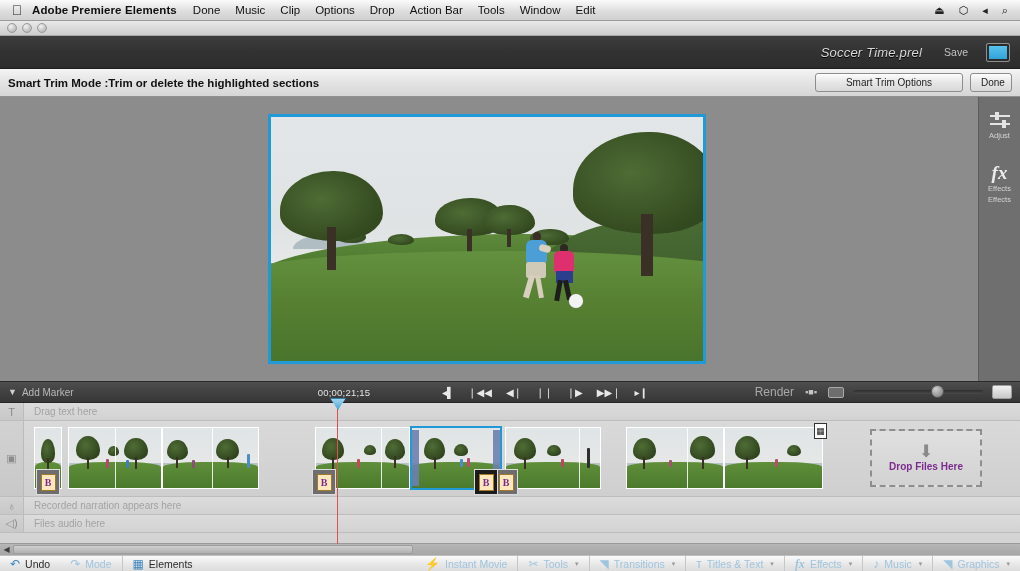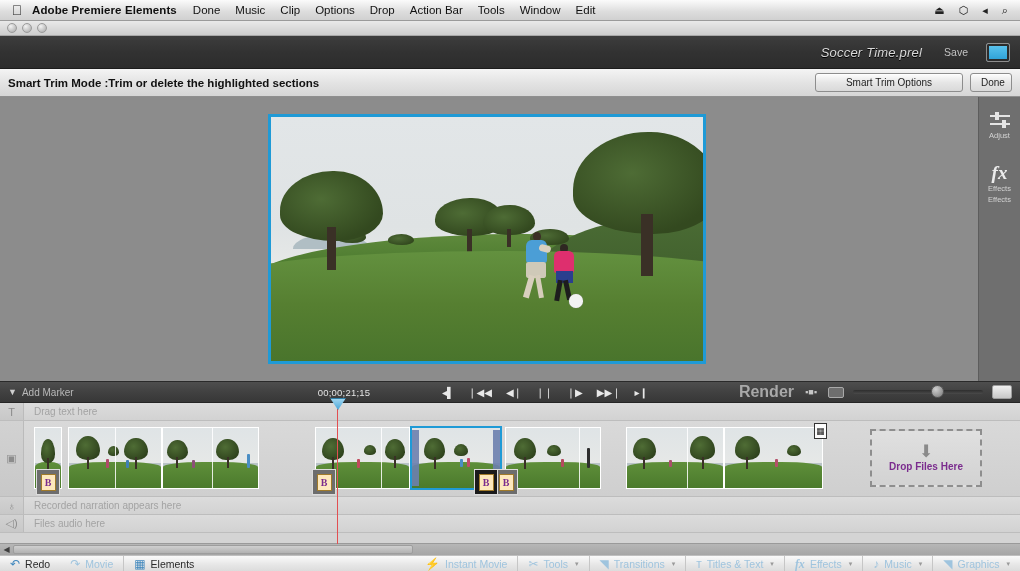--- a/index.html
+++ b/index.html
@@ -159,21 +159,21 @@
   .addmarker { display: flex; align-items: center; gap: 5px; padding-left: 8px; width: 250px; }
   .marker-glyph { color: #cfcfcf; font-size: 9px; }
   .addmarker-lbl { font-size: 10px; color: #b9b9b9; }
   .timecode {
     width: 96px; text-align: center; font-size: 9.5px; color: #e3e3e3;
     margin-left: 46px; letter-spacing: .2px;
   }
   .transport { display: flex; align-items: center; gap: 14px; margin-left: 50px; }
   .tbtn { color: #e8e8e8; font-size: 10px; display: flex; align-items: center; gap: 1px; }
   .tl-right { margin-left: auto; display: flex; align-items: center; gap: 9px; padding-right: 8px; }
-  .render-lbl { font-size: 16px; color: #a8a8a8; font-weight: bold; }
+  .render-lbl { font-size: 12px; color: #a8a8a8; }
   .mini-icon { width: 16px; height: 11px; border: 1px solid #a9a9a9; border-radius: 2px; background: #6e6e6e; }
   .mini-icon.dots { border: none; background: none; color: #c6c6c6; font-size: 9px; display: flex; align-items: center; justify-content: center; }
   .zoomslider { width: 130px; height: 4px; background: linear-gradient(#2e2e2e, #4a4a4a); border-radius: 2px; position: relative; }
   .zoomknob {
     position: absolute; left: 60%; top: -5px; width: 13px; height: 13px; border-radius: 50%;
     background: radial-gradient(circle at 35% 30%, #cfcfcf, #8d8d8d 75%, #6d6d6d);
     border: 1px solid #5a5a5a;
   }
   .panel-btn {
     width: 20px; height: 14px; border-radius: 2px; border: 1px solid #9d9d9d;
@@ -573,25 +573,25 @@
 
   <div class="hscroll">
     <div class="hscroll-arrow">◀</div>
     <div class="hscroll-thumb"></div>
   </div>
 
   <div class="actionbar">
 
     <div class="ab-item">
       <span class="ab-icon on">↶</span>
-      <span class="ab-label on">Redo</span>
+      <span class="ab-label on">Undo</span>
     </div>
     <div class="ab-item">
       <span class="ab-icon">↷</span>
-      <span class="ab-label">Movie</span>
+      <span class="ab-label">Mode</span>
     </div>
     <div class="ab-item sep">
       <span class="ab-icon on">▦</span>
       <span class="ab-label on">Elements</span>
     </div>
 
     <div class="ab-spacer"></div>
 
     <div class="ab-item">
       <span class="ab-icon">⚡</span>

